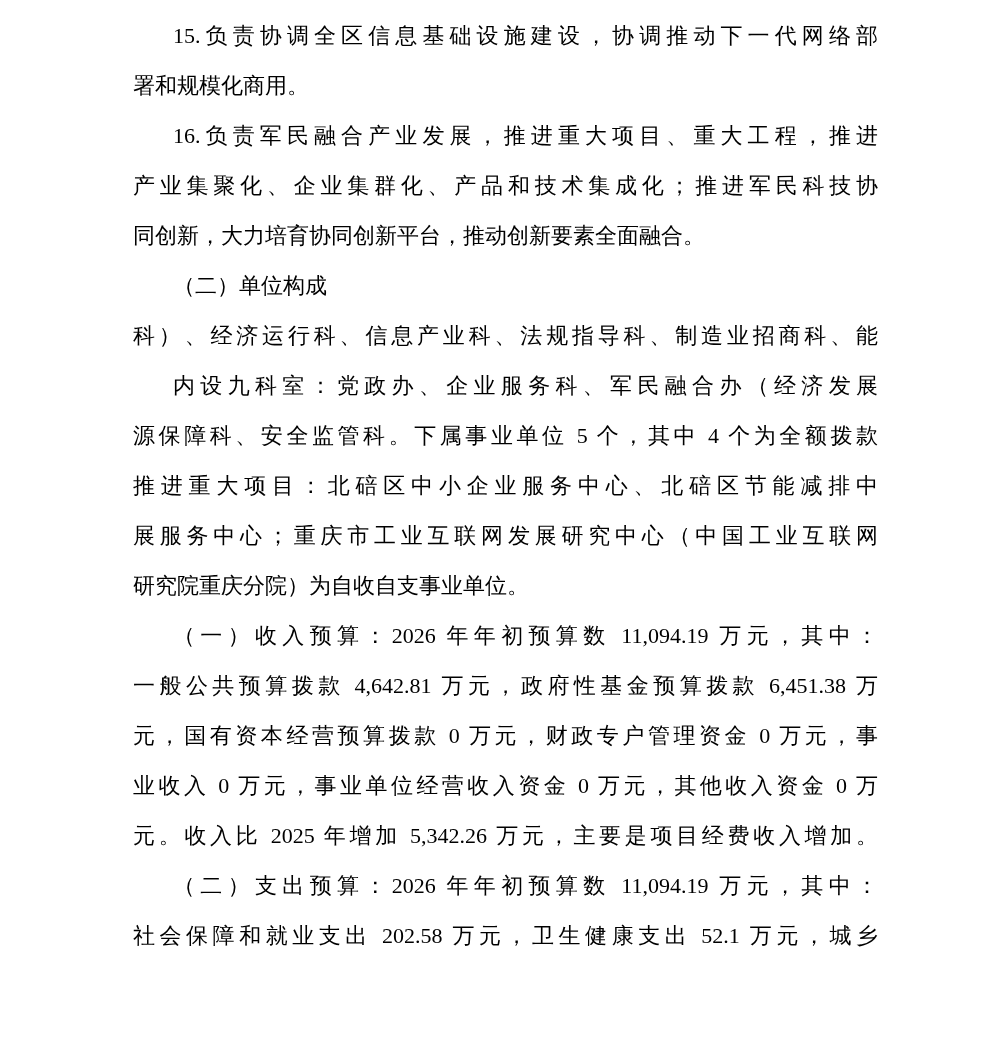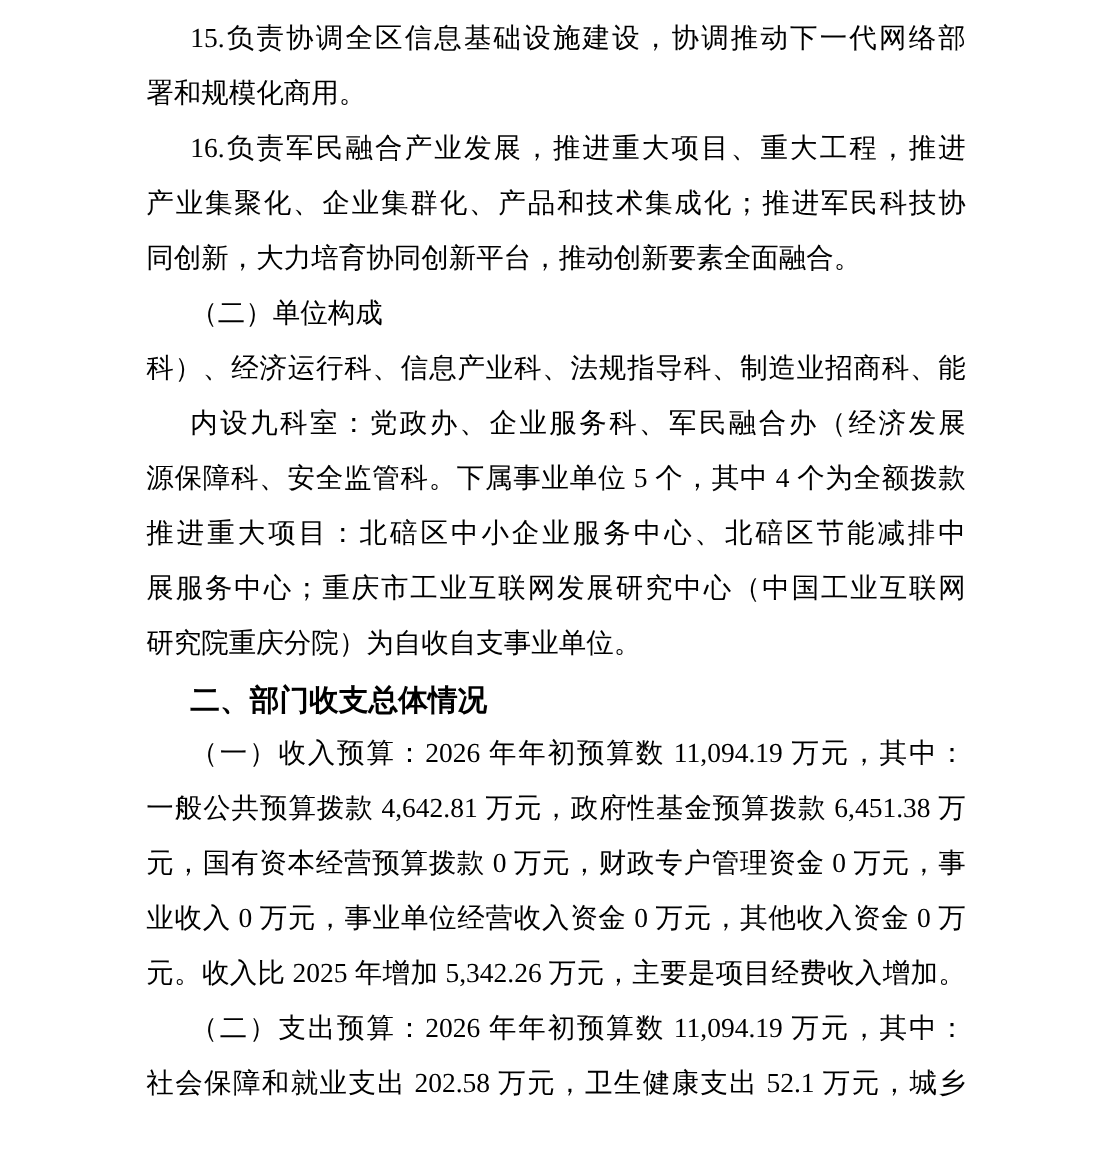--- a/index.html
+++ b/index.html
@@ -17,21 +17,21 @@
   }
   .textblock {
     position: absolute;
     left: 133px;
     top: 11px;
     width: 745px;
   }
   .line {
     height: 50px;
     line-height: 50px;
-    font-size: 25px;
+    font-size: 22px;
     font-family: "Liberation Serif", "DejaVu Serif", serif;
     color: #000000;
     overflow: hidden;
     text-align: left;
   }
   .line.fill {
     text-align: justify;
     text-align-last: justify;
   }
   .line.indent {
@@ -55,21 +55,20 @@
       <div class="line fill indent">16.负责军民融合产业发展，推进重大项目、重大工程，推进</div>
       <div class="line fill">产业集聚化、企业集群化、产品和技术集成化；推进军民科技协</div>
       <div class="line">同创新，大力培育协同创新平台，推动创新要素全面融合。</div>
       <div class="line indent kaiti">（二）单位构成</div>
       <div class="line fill">科）、经济运行科、信息产业科、法规指导科、制造业招商科、能</div>
       <div class="line fill indent">内设九科室：党政办、企业服务科、军民融合办（经济发展</div>
       <div class="line fill">源保障科、安全监管科。下属事业单位 5 个，其中 4 个为全额拨款</div>
       <div class="line fill">推进重大项目：北碚区中小企业服务中心、北碚区节能减排中</div>
       <div class="line fill">展服务中心；重庆市工业互联网发展研究中心（中国工业互联网</div>
       <div class="line">研究院重庆分院）为自收自支事业单位。</div>
-      <div class="line indent heading">二、部门收支总体情况</div>
       <div class="line fill indent"><span class="kaiti">（一）收入预算：</span>2026 年年初预算数 11,094.19 万元，其中：</div>
       <div class="line fill">一般公共预算拨款 4,642.81 万元，政府性基金预算拨款 6,451.38 万</div>
       <div class="line fill">元，国有资本经营预算拨款 0 万元，财政专户管理资金 0 万元，事</div>
       <div class="line fill">业收入 0 万元，事业单位经营收入资金 0 万元，其他收入资金 0 万</div>
       <div class="line fill">元。收入比 2025 年增加 5,342.26 万元，主要是项目经费收入增加。</div>
       <div class="line fill indent"><span class="kaiti">（二）支出预算：</span>2026 年年初预算数 11,094.19 万元，其中：</div>
       <div class="line fill">社会保障和就业支出 202.58 万元，卫生健康支出 52.1 万元，城乡</div>
     </div>
 </div>
 

